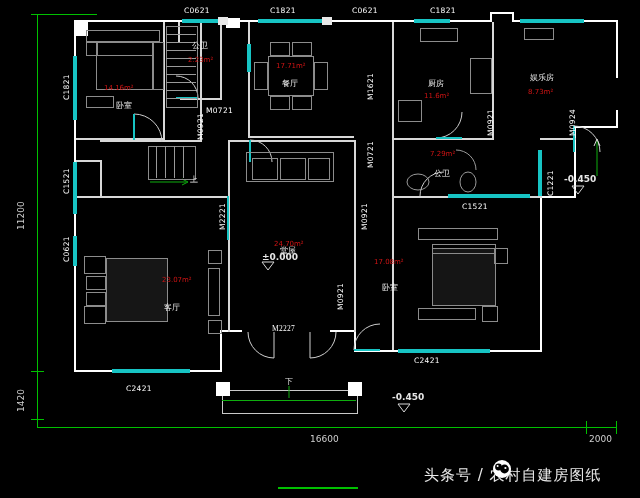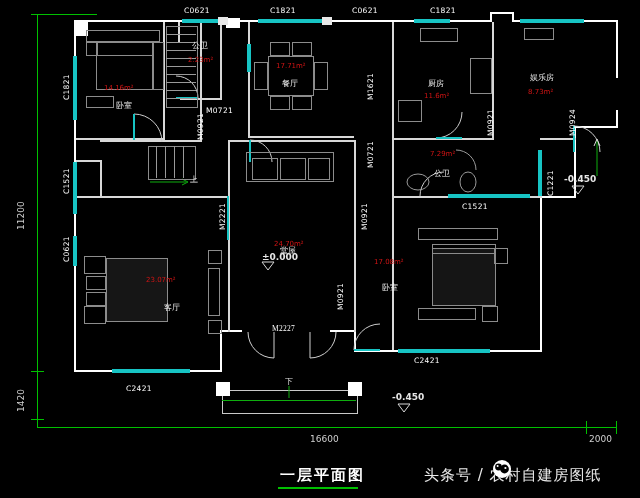--- a/index.html
+++ b/index.html
@@ -256,36 +256,35 @@
 
   <div class="room" style="left:428px;top:78px;">厨房</div>
   <div class="area" style="left:424px;top:92px;">11.6m²</div>
 
   <div class="room" style="left:530px;top:72px;">娱乐房</div>
   <div class="area" style="left:528px;top:88px;">8.73m²</div>
 
   <div class="area" style="left:430px;top:150px;">7.29m²</div>
   <div class="room" style="left:434px;top:168px;">公卫</div>
 
-  <div class="area" style="left:146px;top:276px;">23.07m²</div>
+  <div class="area" style="left:162px;top:276px;">23.07m²</div>
   <div class="room" style="left:164px;top:302px;">客厅</div>
 
   <div class="room" style="left:280px;top:226px;margin-top:19px;">堂屋</div>
   <div class="area" style="left:274px;top:240px;">24.70m²</div>
 
   <div class="area" style="left:374px;top:258px;">17.08m²</div>
   <div class="room" style="left:382px;top:282px;">卧室</div>
 
   <div class="elev" style="left:262px;top:252px;">±0.000</div>
   <div class="elev" style="left:564px;top:174px;">-0.450</div>
   <div class="elev" style="left:392px;top:392px;">-0.450</div>
   <div class="arrtxt" style="left:190px;top:174px;">上</div>
   <div class="arrtxt" style="left:285px;top:376px;">下</div>
 
-  <div class="title" style="left:280px;top:466px;">一层平面图</div>
   <div class="dimline" style="left:278px;top:487px;width:80px;height:2px;"></div>
 
   <div class="credit" style="left:424px;top:466px;">头条号 / 农村自建房图纸</div>
   <svg style="left:492px;top:459px;width:20px;height:20px;" viewBox="0 0 20 20">
     <circle cx="10" cy="10" r="9" fill="#ffffff"></circle>
     <circle cx="6.5" cy="8" r="3.4" fill="#000000"></circle>
     <circle cx="12.5" cy="10" r="4.4" fill="#000000"></circle>
     <circle cx="5.6" cy="7" r="1" fill="#ffffff"></circle>
     <circle cx="13.4" cy="9" r="1.1" fill="#ffffff"></circle>
   </svg>

